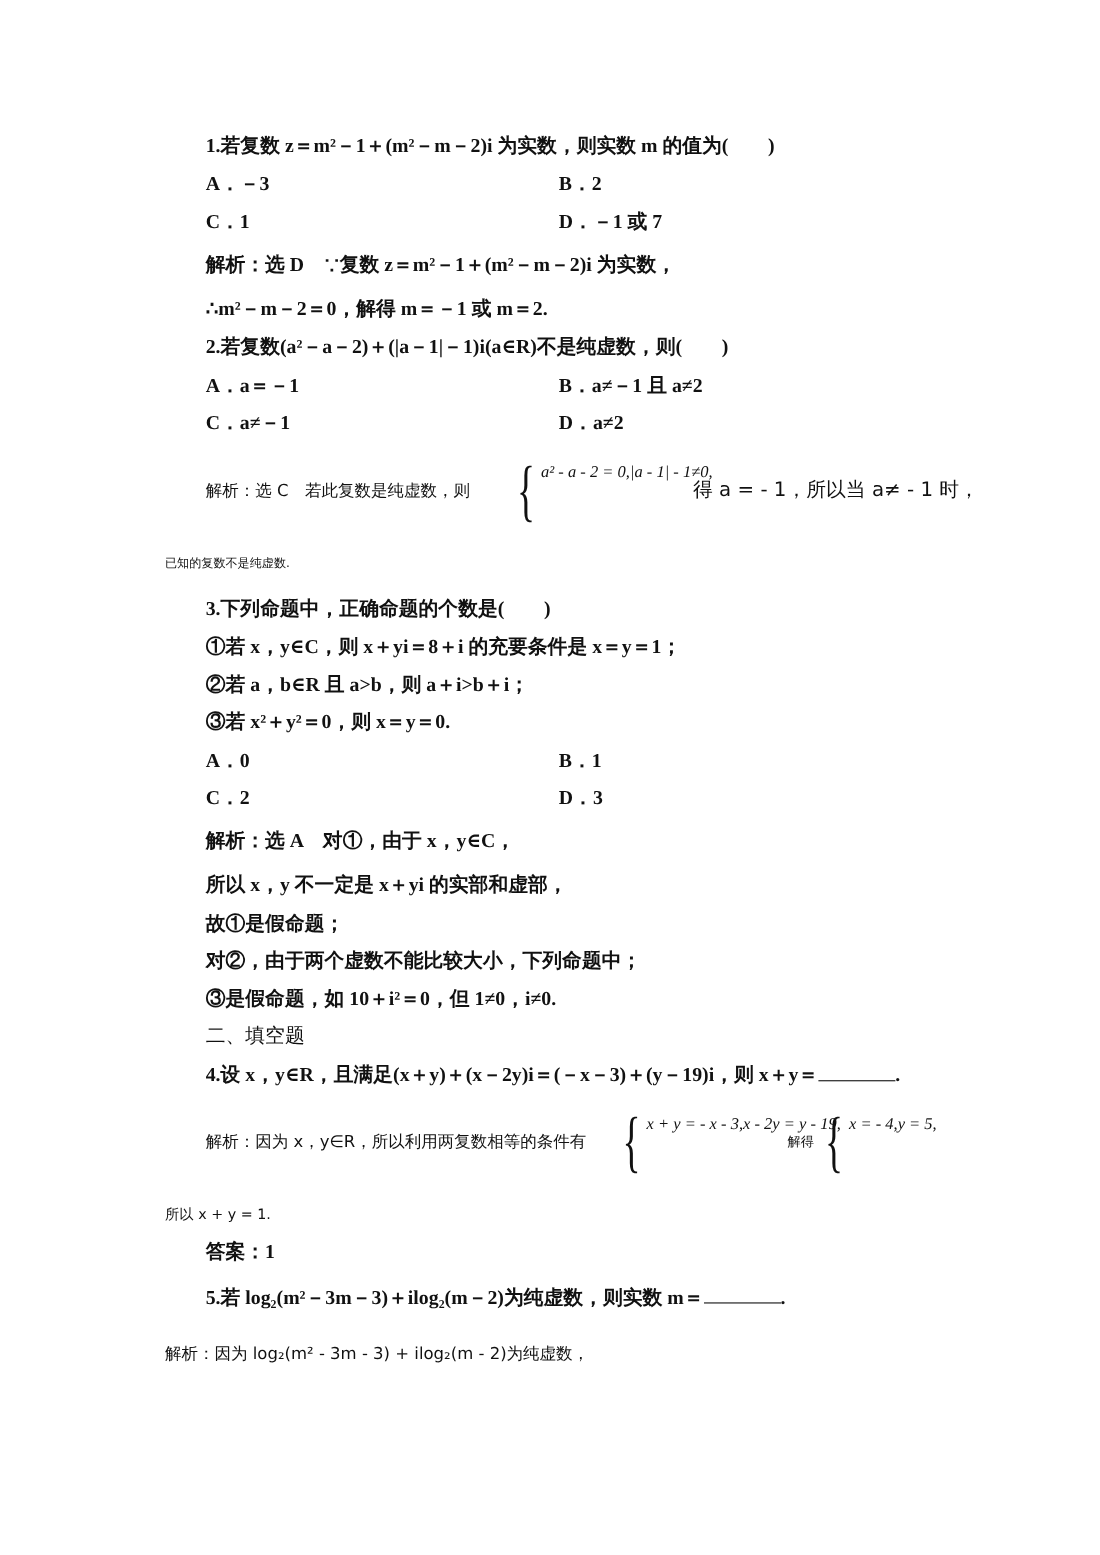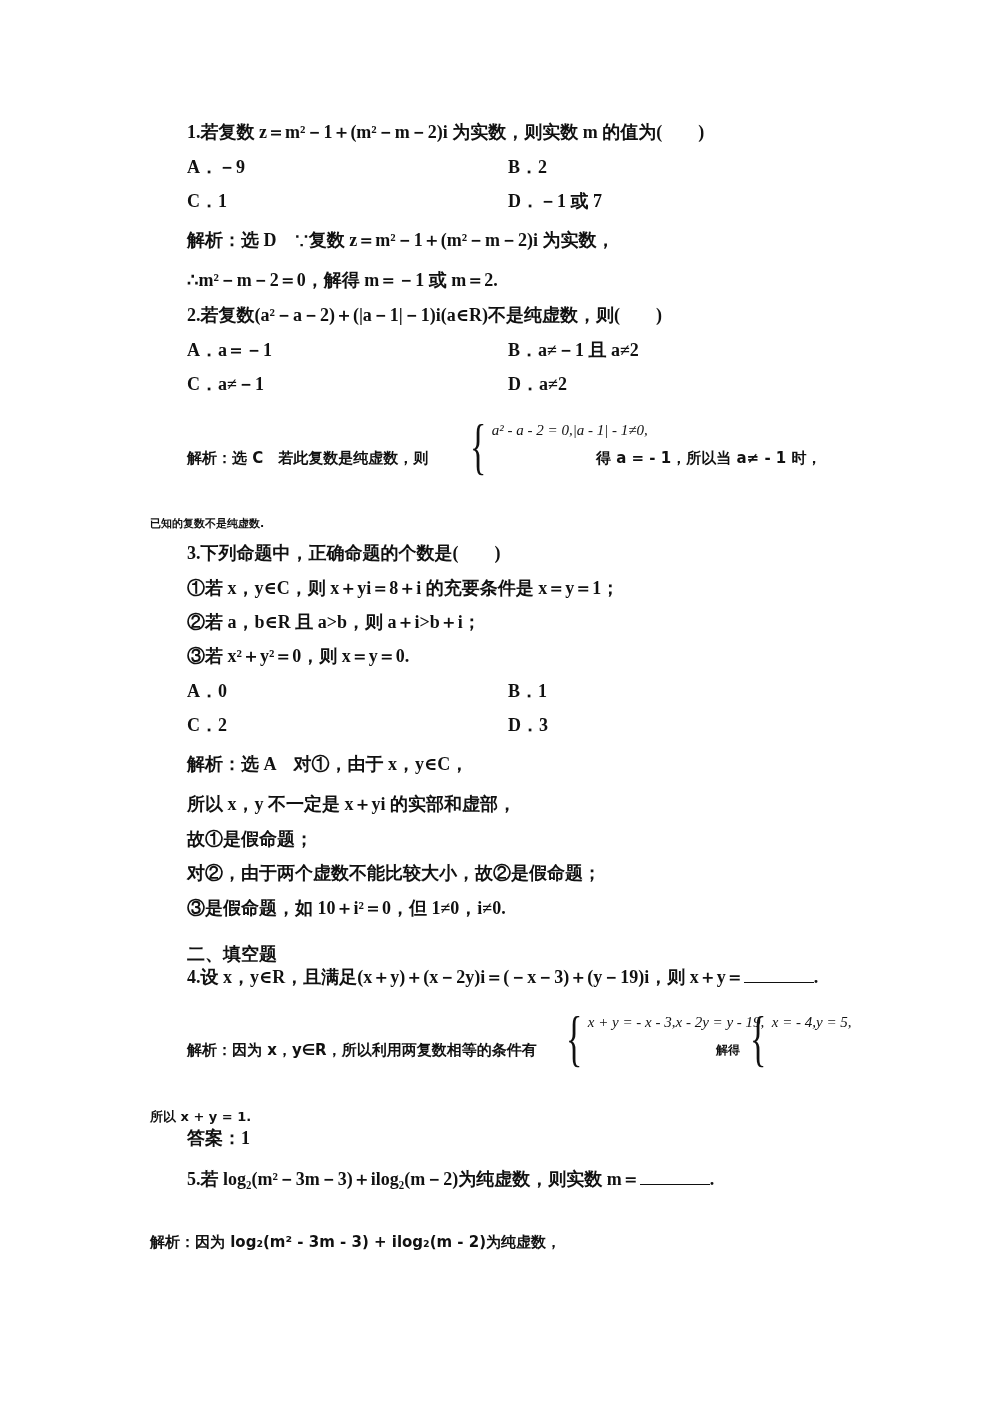--- a/index.html
+++ b/index.html
@@ -2,67 +2,67 @@
 <html><head>
 <meta charset="utf-8">
 <style>
   html, body { margin: 0; padding: 0; background: #ffffff; }
   body { width: 1000px; height: 1414px; position: relative; overflow: hidden;
          font-family: "Liberation Serif", "DejaVu Serif", serif; color: #111; }
   .line { position: absolute; font-size: 18px; font-weight: bold; white-space: nowrap; line-height: 20px; }
   .ind { left: 187px; }
   .out { left: 150px; }
   .optB { left: 508px; }
-  .cjk { font-family: "DejaVu Sans", "Liberation Sans", sans-serif; font-weight: bold; margin-top: 12px; }
+  .cjk { font-family: "DejaVu Sans", "Liberation Sans", sans-serif; font-weight: normal; }
   .brace-block { position: absolute; display: flex; align-items: center; }
   .brace { font-family: "Liberation Serif", serif; font-weight: normal; font-size: 62px; line-height: 62px; transform: scaleX(0.55); transform-origin: left center; margin-right: -8px; }
   .sys { display: flex; flex-direction: row; justify-content: space-between; height: 50px; font-family: "Liberation Serif", serif; font-size: 15px; font-weight: normal; }
   .sys span { font-style: italic; white-space: nowrap; line-height: 18px; }
   .blank { display: inline-block; width: 70px; border-bottom: 1px solid #111; height: 14px; vertical-align: baseline; }
 </style>
 </head>
 <body>
 
 <div class="line ind" style="top:122px">1.若复数 z＝m²－1＋(m²－m－2)i 为实数，则实数 m 的值为(　　)</div>
-<div class="line ind" style="top:157px">A．－9</div>
+<div class="line ind" style="top:157px">A．－3</div>
 <div class="line optB" style="top:157px">B．2</div>
 <div class="line ind" style="top:191px">C．1</div>
 <div class="line optB" style="top:191px">D．－1 或 7</div>
 <div class="line ind" style="top:230px">解析：选 D　∵复数 z＝m²－1＋(m²－m－2)i 为实数，</div>
 <div class="line ind" style="top:270px">∴m²－m－2＝0，解得 m＝－1 或 m＝2.</div>
 
 <div class="line ind" style="top:305px">2.若复数(a²－a－2)＋(|a－1|－1)i(a∈R)不是纯虚数，则(　　)</div>
 <div class="line ind" style="top:340px">A．a＝－1</div>
 <div class="line optB" style="top:340px">B．a≠－1 且 a≠2</div>
 <div class="line ind" style="top:374px">C．a≠－1</div>
 <div class="line optB" style="top:374px">D．a≠2</div>
 
 <div class="line ind cjk" style="top:436px; font-size:15px;">解析：选 C　若此复数是纯虚数，则</div>
 <div class="brace-block" style="left:470px; top:415px;">
   <span class="brace">{</span>
   <div class="sys">
     <span>a² - a - 2 = 0,</span>
     <span>|a - 1| - 1≠0,</span>
   </div>
 </div>
-<div class="line cjk" style="left:596px; top:436px; font-size:15px;text-align:center;">得 a = - 1，所以当 a≠ - 1 时，</div>
+<div class="line cjk" style="left:630px; top:436px; font-size:18px;text-align:center;">得 a = - 1，所以当 a≠ - 1 时，</div>
 <div class="line out cjk" style="top:502px; font-size:11px;">已知的复数不是纯虚数.</div>
 
 <div class="line ind" style="top:543px">3.下列命题中，正确命题的个数是(　　)</div>
 <div class="line ind" style="top:578px">①若 x，y∈C，则 x＋yi＝8＋i 的充要条件是 x＝y＝1；</div>
 <div class="line ind" style="top:612px">②若 a，b∈R 且 a&gt;b，则 a＋i&gt;b＋i；</div>
 <div class="line ind" style="top:646px">③若 x²＋y²＝0，则 x＝y＝0.</div>
 <div class="line ind" style="top:681px">A．0</div>
 <div class="line optB" style="top:681px">B．1</div>
 <div class="line ind" style="top:715px">C．2</div>
 <div class="line optB" style="top:715px">D．3</div>
 <div class="line ind" style="top:754px">解析：选 A　对①，由于 x，y∈C，</div>
 <div class="line ind" style="top:794px">所以 x，y 不一定是 x＋yi 的实部和虚部，</div>
 <div class="line ind" style="top:829px">故①是假命题；</div>
-<div class="line ind" style="top:863px">对②，由于两个虚数不能比较大小，故②是假命题；</div>
+<div class="line ind" style="top:863px">对②，由于两个虚数不能比较大小，下列命题中；</div>
 <div class="line ind" style="top:898px">③是假命题，如 10＋i²＝0，但 1≠0，i≠0.</div>
 
 <div class="line ind cjk" style="top:932px">二、填空题</div>
 
 <div class="line ind" style="top:967px">
   <span>4.设 x，y∈R，且满足(x＋y)＋(x－2y)i＝(－x－3)＋(y－19)i，则 x＋y＝</span><span class="blank"></span><span>.</span>
 </div>
 
 <div class="line ind cjk" style="top:1028px; font-size:15px;">解析：因为 x，y∈R，所以利用两复数相等的条件有</div>
 <div class="brace-block" style="left:566px; top:1007px;">

